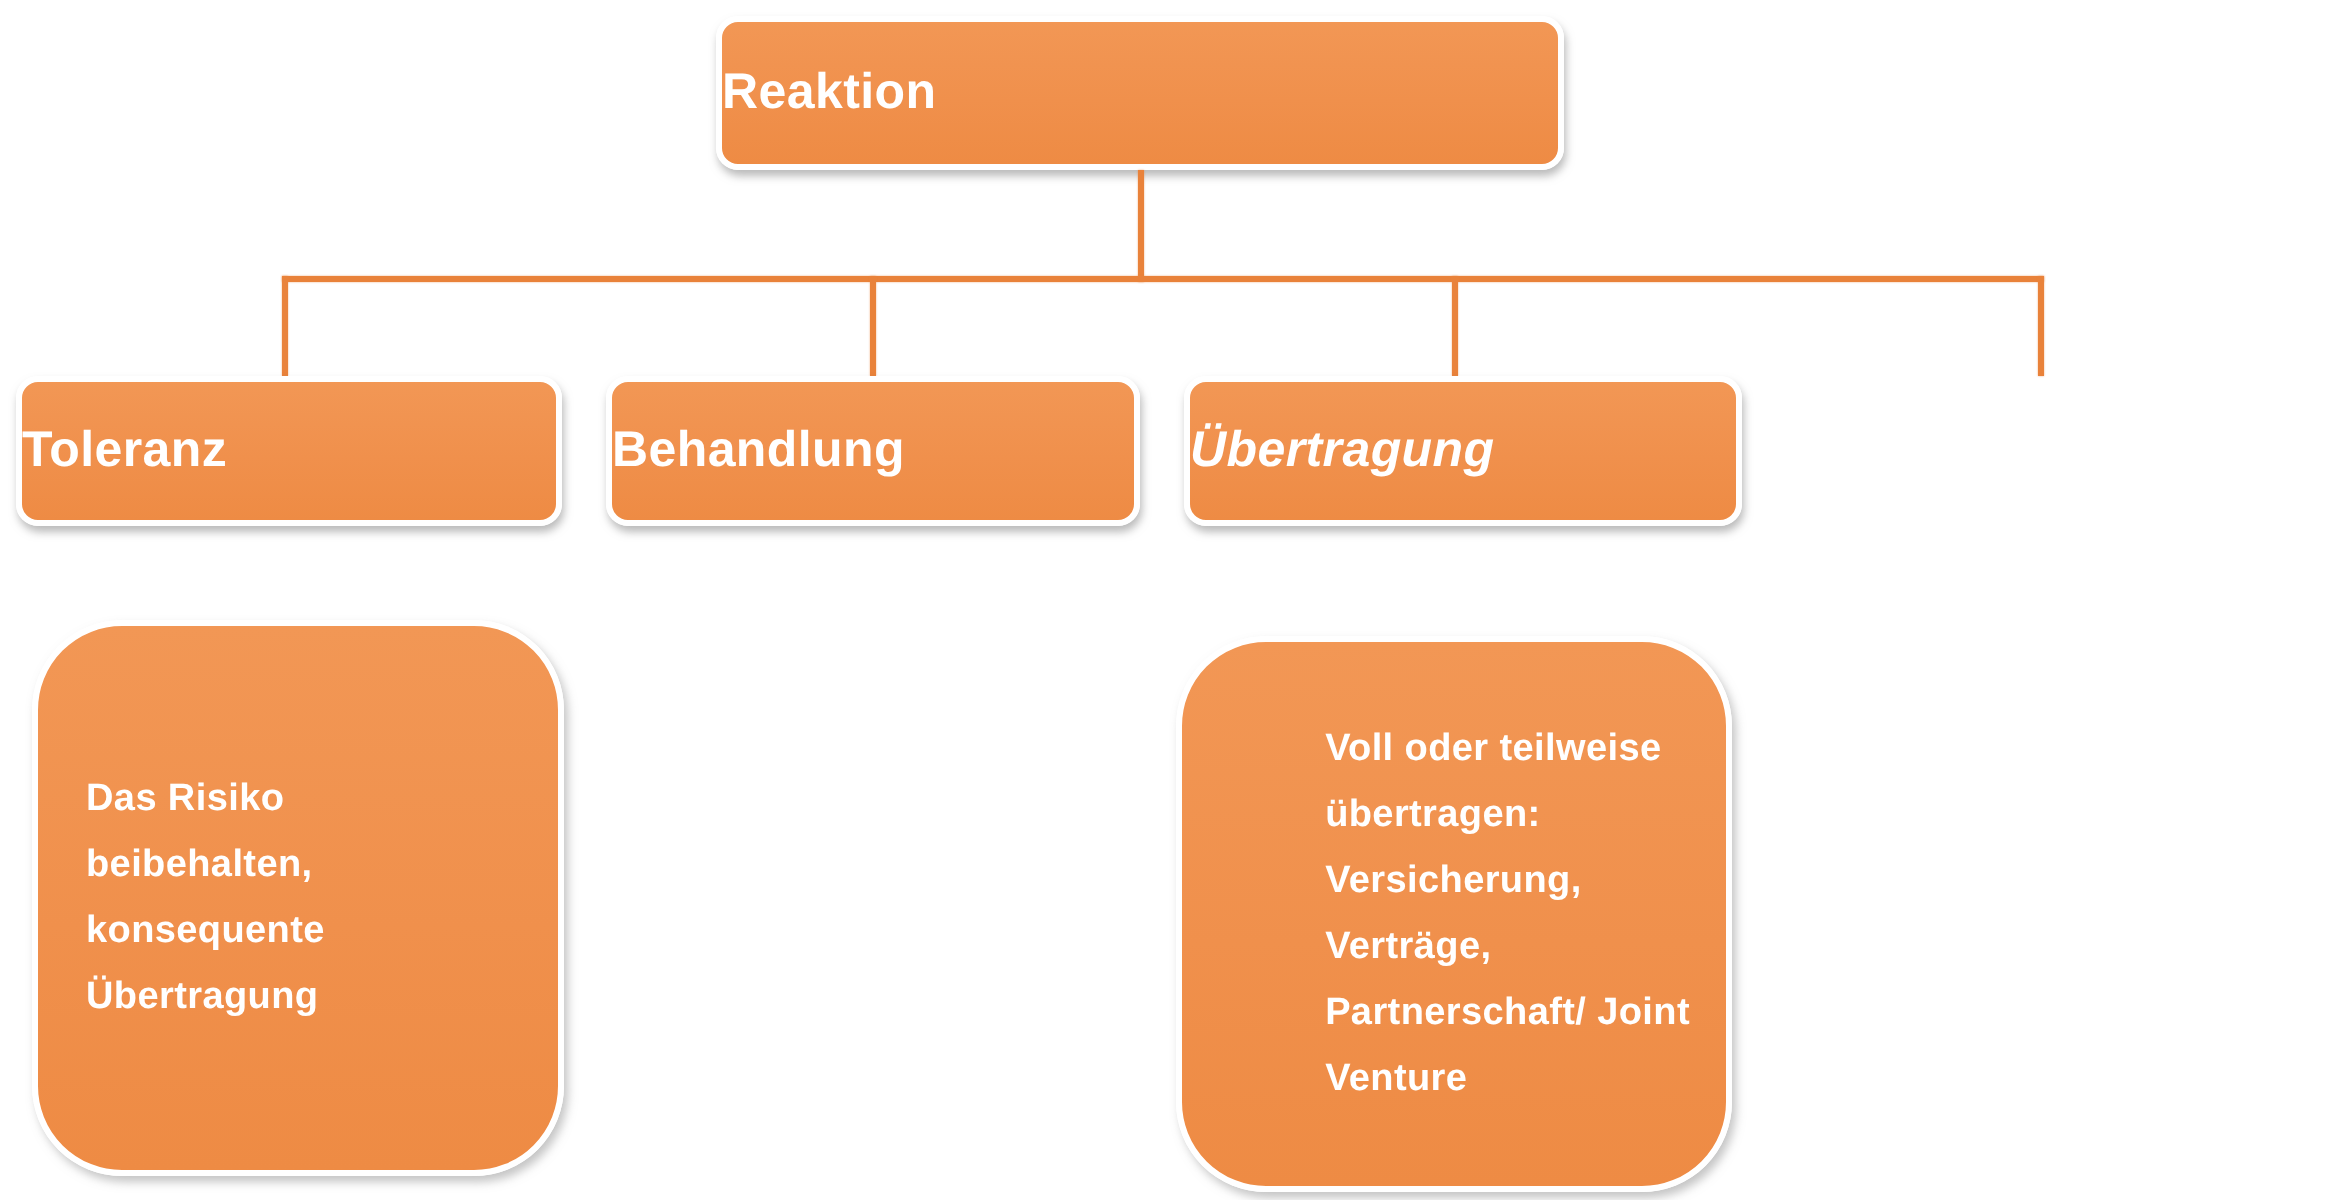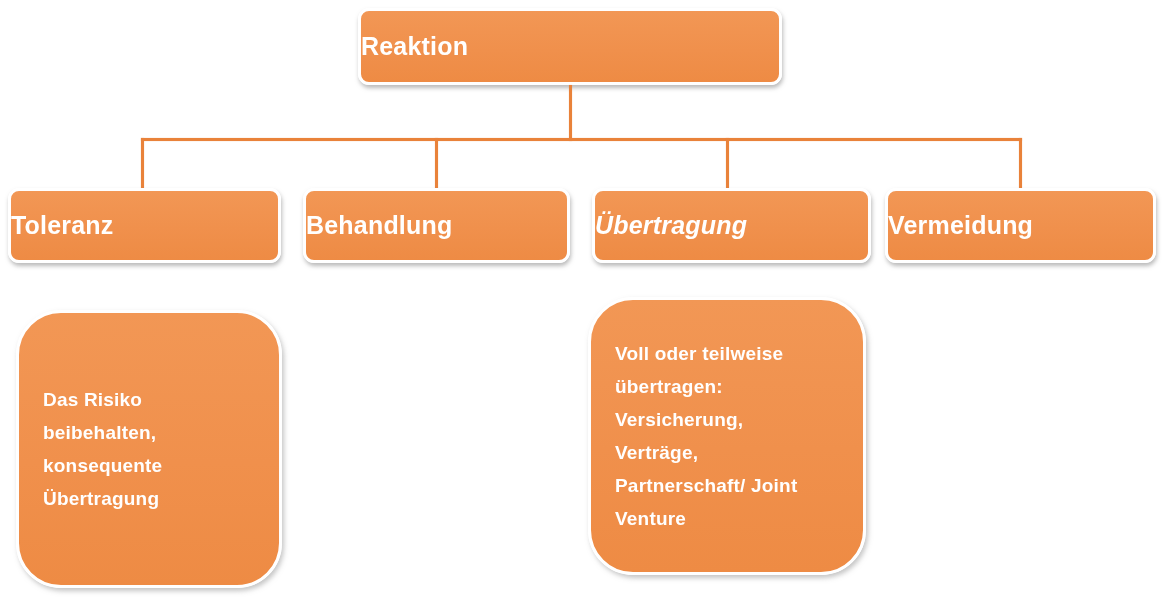--- a/index.html
+++ b/index.html
@@ -60,21 +60,21 @@
   
   .root   { left: 358px; top:   8px; width: 424px; height: 77px; }
   
   .b0 { left:   8px; top: 188px; width: 273px; height: 75px; }
   .b1 { left: 303px; top: 188px; width: 267px; height: 75px; }
   .b2 { left: 592px; top: 188px; width: 279px; height: 75px; font-style: italic; }
   .b3 { left: 885px; top: 188px; width: 271px; height: 75px; }
   
   .c0 { left:  16px; top: 310px; width: 266px; height: 278px; }
   .c1 { left: 306px; top: 310px; width: 265px; height: 278px; }
-  .c2 { left: 588px; top: 297px; width: 278px; height: 278px; }
+  .c2 { left: 588px; top: 318px; width: 278px; height: 278px; justify-content: flex-end; }
   .c3 { left: 887px; top: 310px; width: 267px; height: 278px; }
 </style>
 </head>
 <body>
 
 <div class="canvas">
 
   <div class="node root">
     <span class="node-label">Reaktion</span>
   </div>
@@ -88,23 +88,20 @@
 
   <div class="node b0">
     <span class="node-label">Toleranz</span>
   </div>
   <div class="node b1">
     <span class="node-label">Behandlung</span>
   </div>
   <div class="node b2">
     <span class="node-label">Übertragung</span>
   </div>
-  <div class="node b3">
-    <span class="node-label">Vermeidung</span>
-  </div>
 
   <div class="card c0">
     <span class="card-text">Das Risiko
 beibehalten,
 konsequente
 Übertragung</span>
   </div>
   <div class="card c2">
     <span class="card-text">Voll oder teilweise
 übertragen:

